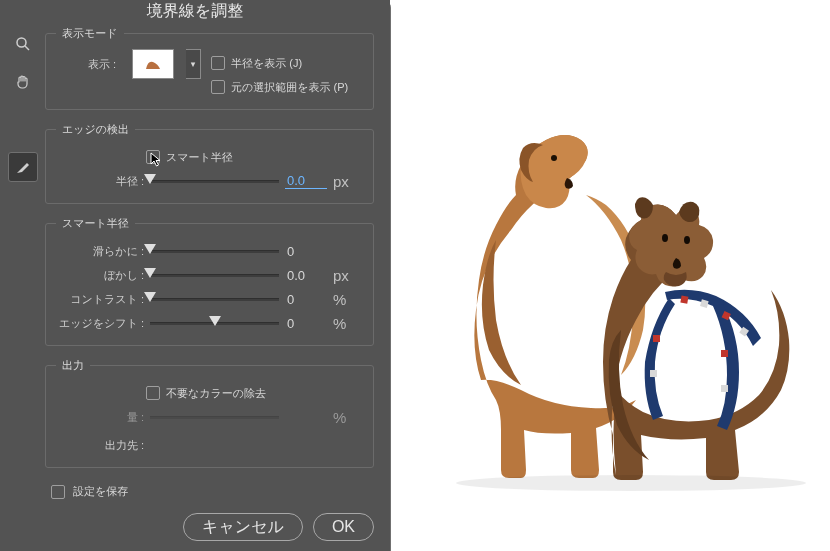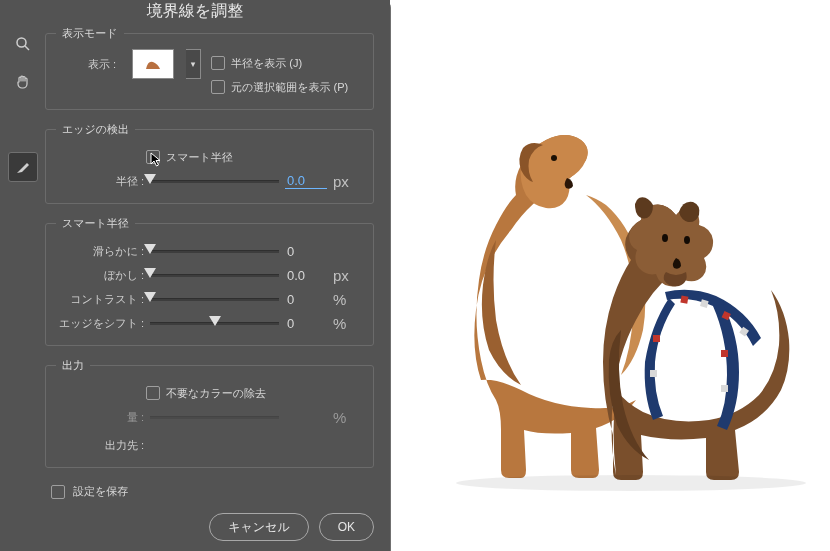--- a/index.html
+++ b/index.html
@@ -175,21 +175,21 @@
   gap: 10px;
   padding: 6px 16px 10px 16px;
 }
 .btn {
   height: 26px;
   padding: 0 18px;
   border-radius: 14px;
   border: 1px solid #a8a8a8;
   background: transparent;
   color: #e6e6e6;
-  font-size: 12px;
+  font-size: 16px;
   display: inline-flex;
   align-items: center;
   justify-content: center;
 }
 .save-row {
   display: flex;
   align-items: center;
   gap: 8px;
   padding: 4px 0 4px 6px;
 }

